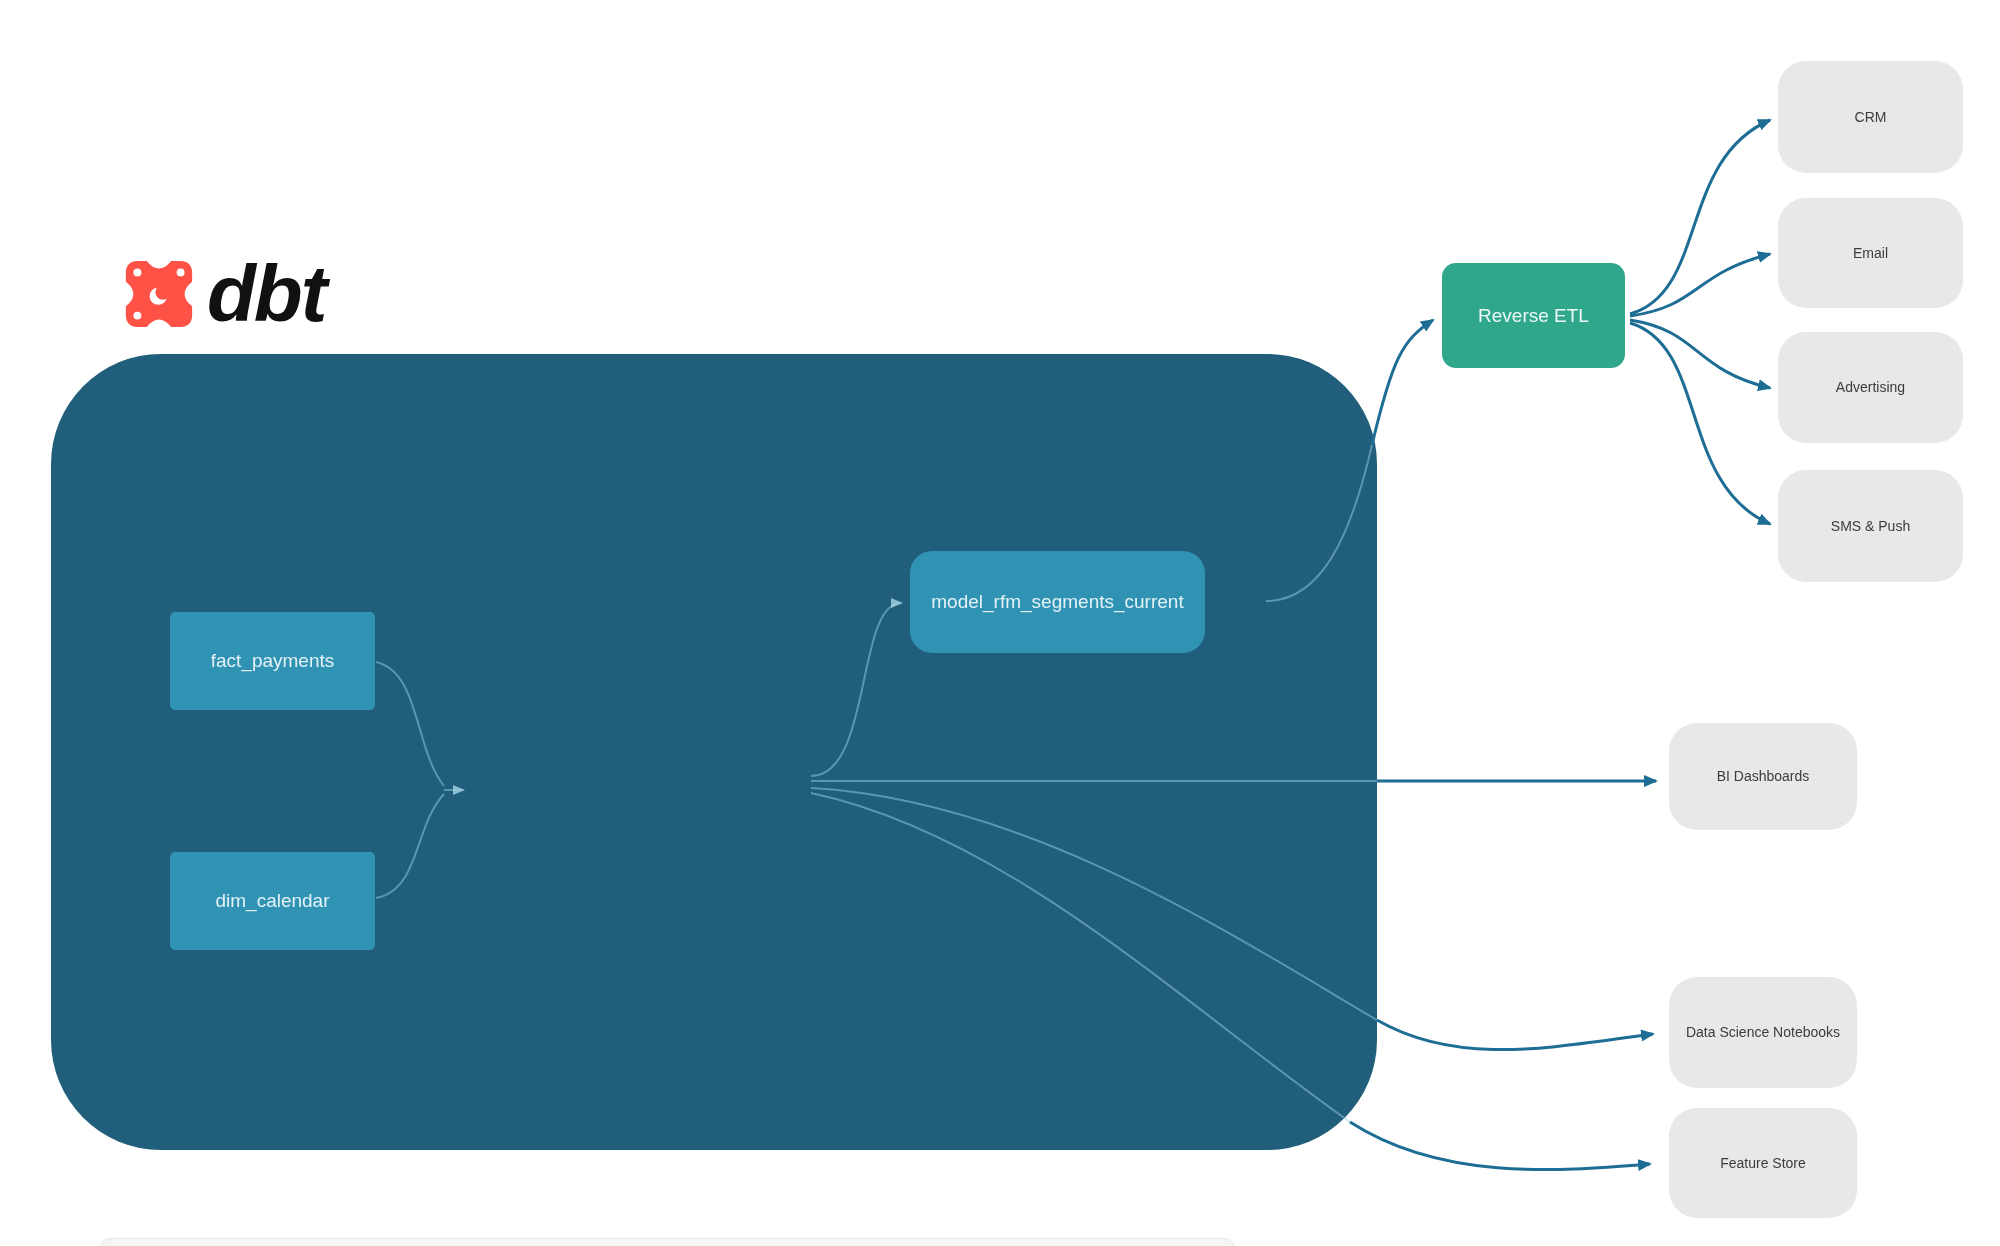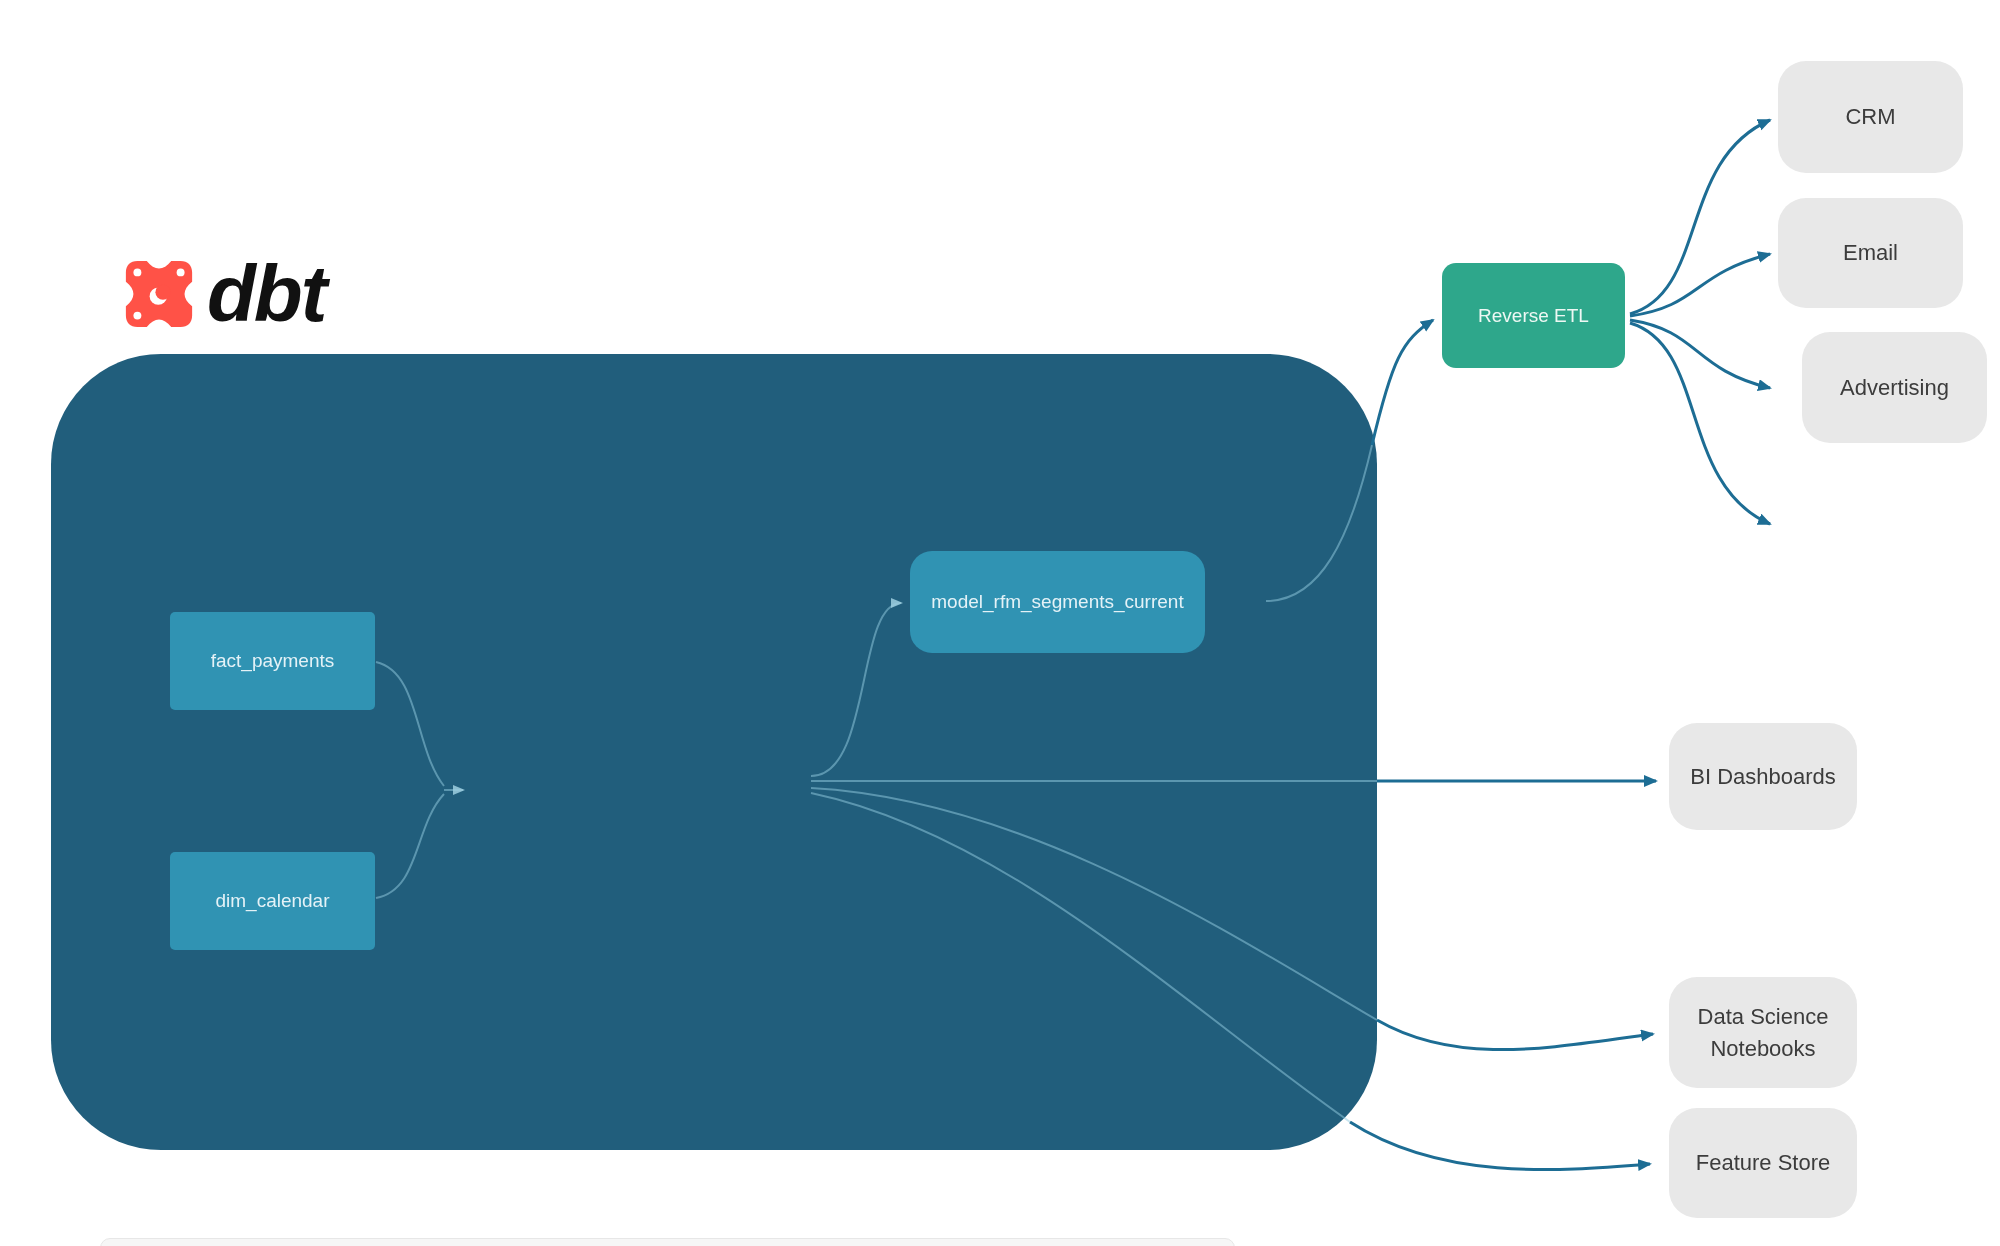--- a/index.html
+++ b/index.html
@@ -27,21 +27,21 @@
     position:absolute;display:flex;align-items:center;justify-content:center;
     text-align:center;box-sizing:border-box;
   }
   .node-inner{
     background:#3093b3;color:#e4f2f7;font-size:19px;border-radius:5px;
   }
   .node-green{
     background:#2ea78b;color:#eef8f4;font-size:19px;border-radius:14px;
   }
   .node-gray{
-    background:#e8e8e8;color:#3c3c3c;font-size:22px;border-radius:28px;
+    background:#e8e8e8;color:#3c3c3c;font-size:14px;border-radius:28px;
     line-height:1.45;padding:0 14px;
   }
   
   svg.edges{position:absolute;left:0;top:0;pointer-events:none;}
   
   .bottom-strip{
     position:absolute;left:100px;top:1238px;width:1135px;height:14px;
     background:#f6f6f6;border:1px solid #e7e7e7;border-radius:10px 10px 0 0;
     box-sizing:border-box;
   }
@@ -118,24 +118,27 @@
   </div>
 
   <div class="node node-gray" style="left:1778px;top:61px;width:185px;height:112px;">
     <span>CRM</span>
   </div>
 
   <div class="node node-gray" style="left:1778px;top:198px;width:185px;height:110px;">
     <span>Email</span>
   </div>
 
-  <div class="node node-gray" style="left:1778px;top:332px;width:185px;height:111px;margin-left:24px;">
+  <div class="node node-gray" style="left:1778px;top:332px;width:185px;height:111px;">
     <span>Advertising</span>
   </div>
 
+  <div class="node node-gray" style="left:1778px;top:470px;width:185px;height:112px;">
+    <span>SMS &amp; Push</span>
+  </div>
 
   <div class="node node-gray" style="left:1669px;top:723px;width:188px;height:107px;">
     <span>BI Dashboards</span>
   </div>
 
   <div class="node node-gray" style="left:1669px;top:977px;width:188px;height:111px;">
     <span>Data Science Notebooks</span>
   </div>
 
   <div class="node node-gray" style="left:1669px;top:1108px;width:188px;height:110px;">

